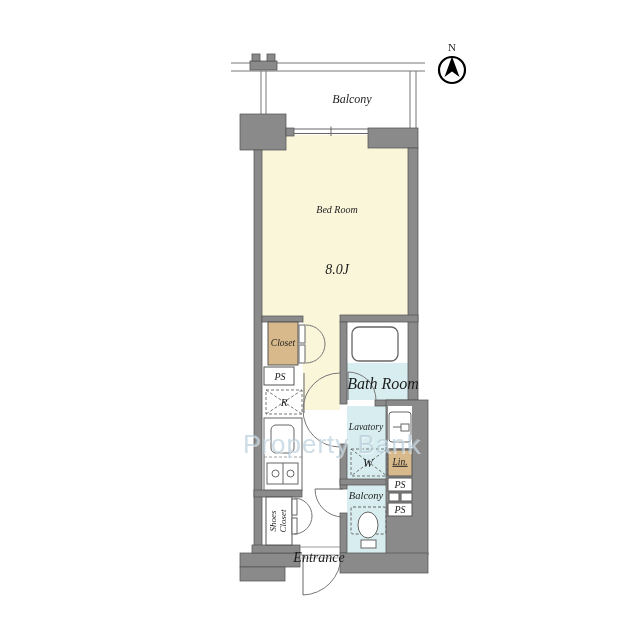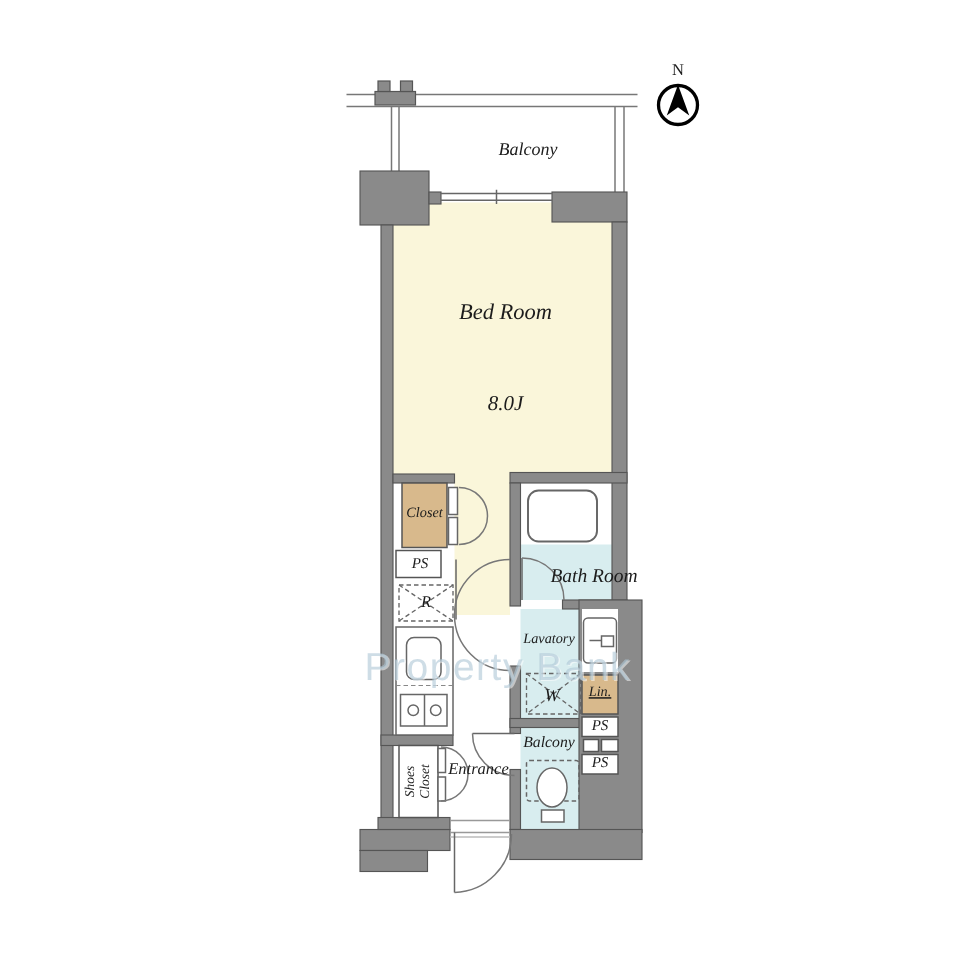--- a/index.html
+++ b/index.html
@@ -147,32 +147,32 @@
     <line x1="300" y1="547" x2="340" y2="547" stroke="#999" stroke-width="1"></line>
 
     <g>
       <circle cx="452" cy="70" r="13" fill="#ffffff" stroke="#000" stroke-width="2.2"></circle>
       <polygon points="452,56.5 459.5,77 452,71.5 444.5,77" fill="#000"></polygon>
     </g>
   </svg>
 
   <div class="lbl upright" style="left:452px;top:47px;font-size:11px;">N</div>
   <div class="lbl" style="left:352px;top:100px;font-size:12px;">Balcony</div>
-  <div class="lbl" style="left:337px;top:209px;font-size:15px;">Bed Room</div>
+  <div class="lbl" style="left:337px;top:209px;font-size:10px;">Bed Room</div>
   <div class="lbl" style="left:337px;top:226px;font-size:14px;margin-top:44px;">8.0J</div>
   <div class="lbl" style="left:283px;top:343px;font-size:9.5px;">Closet</div>
   <div class="lbl" style="left:280px;top:376px;font-size:10px;">PS</div>
   <div class="lbl" style="left:284px;top:402px;font-size:11px;">R</div>
-  <div class="lbl" style="left:396px;top:384px;font-size:13px;">Bath Room</div>
+  <div class="lbl" style="left:383px;top:384px;font-size:16px;">Bath Room</div>
   <div class="lbl" style="left:366px;top:427px;font-size:9.5px;">Lavatory</div>
   <div class="lbl" style="left:368px;top:464px;font-size:12px;">W</div>
   <div class="lbl" style="left:400px;top:462px;font-size:9.5px;text-decoration:underline;">Lin.</div>
   <div class="lbl" style="left:400px;top:484px;font-size:10px;">PS</div>
   <div class="lbl" style="left:400px;top:509px;font-size:10px;">PS</div>
   <div class="lbl" style="left:366px;top:496px;font-size:10.5px;">Balcony</div>
   <div class="lbl rot" style="left:279px;top:521px;font-size:9px;">
     <div>Shoes</div>
     <div>Closet</div>
   </div>
-  <div class="lbl" style="left:319px;top:513px;font-size:11px;">Entrance</div>
+  <div class="lbl" style="left:319px;top:558px;font-size:14px;">Entrance</div>
 
   <div class="watermark">Property Bank</div>
 </div>
 
 </body></html>

